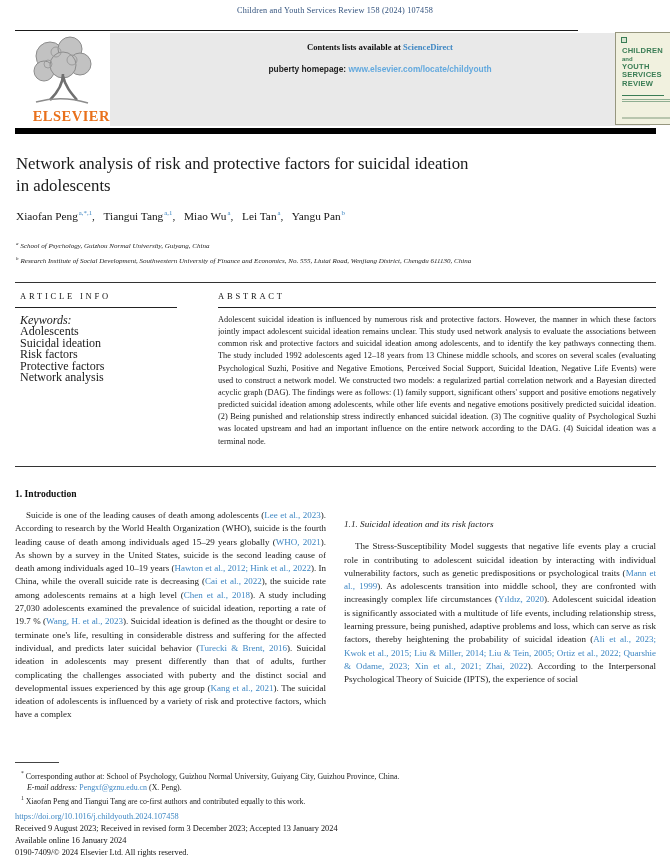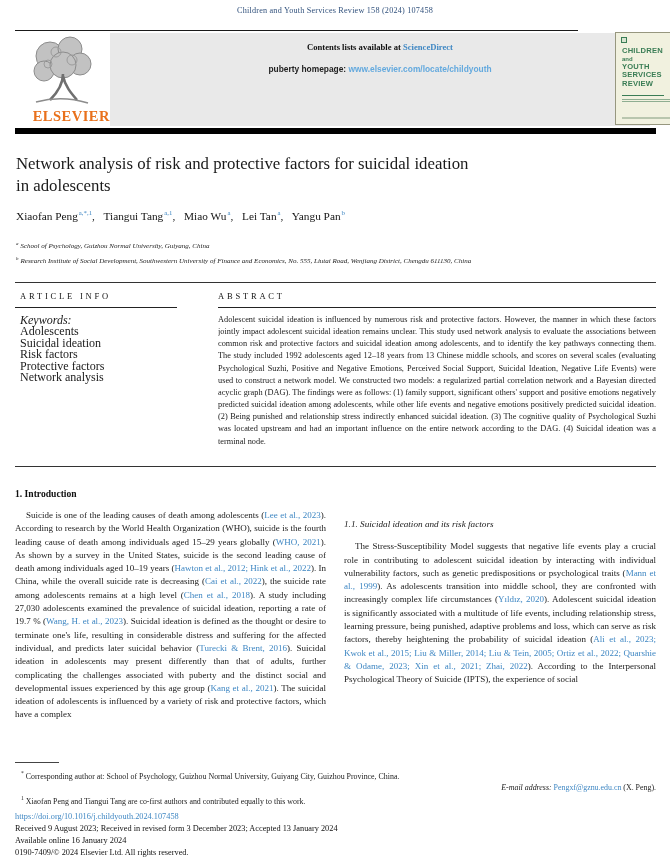--- a/index.html
+++ b/index.html
@@ -85,21 +85,21 @@
   .col-right { left:344px; width:312px; }
   .ind { text-indent:11px; }
   .subsec-head { font-style:italic; font-size:9.2px; margin:9px 0 9px 0; text-align:left; }
   .cite { color:#3f87c3; }
 
   
   .fn-rule { position:absolute; left:15px; top:762px; width:44px; height:1px; background:#444; }
   .footnotes { position:absolute; left:15px; top:768px; width:641px; font-size:7.9px; line-height:11.4px; color:#1a1a1a; }
   .footnotes sup { font-size:5.5px; }
   .fn-line { padding-left:6px; }
-  .fn-email { padding-left:12px;text-align:right; }
+  .fn-email { padding-left:12px; }
   .fn-email .em-label { font-style:italic; }
   .footer-block { position:absolute; left:15px; top:811px; width:641px; font-size:8.3px; line-height:12px; color:#111; }
 </style>
 </head>
 <body>
 
 <div id="page">
 
   <div class="cite-header">Children and Youth Services Review 158 (2024) 107458</div>
 

